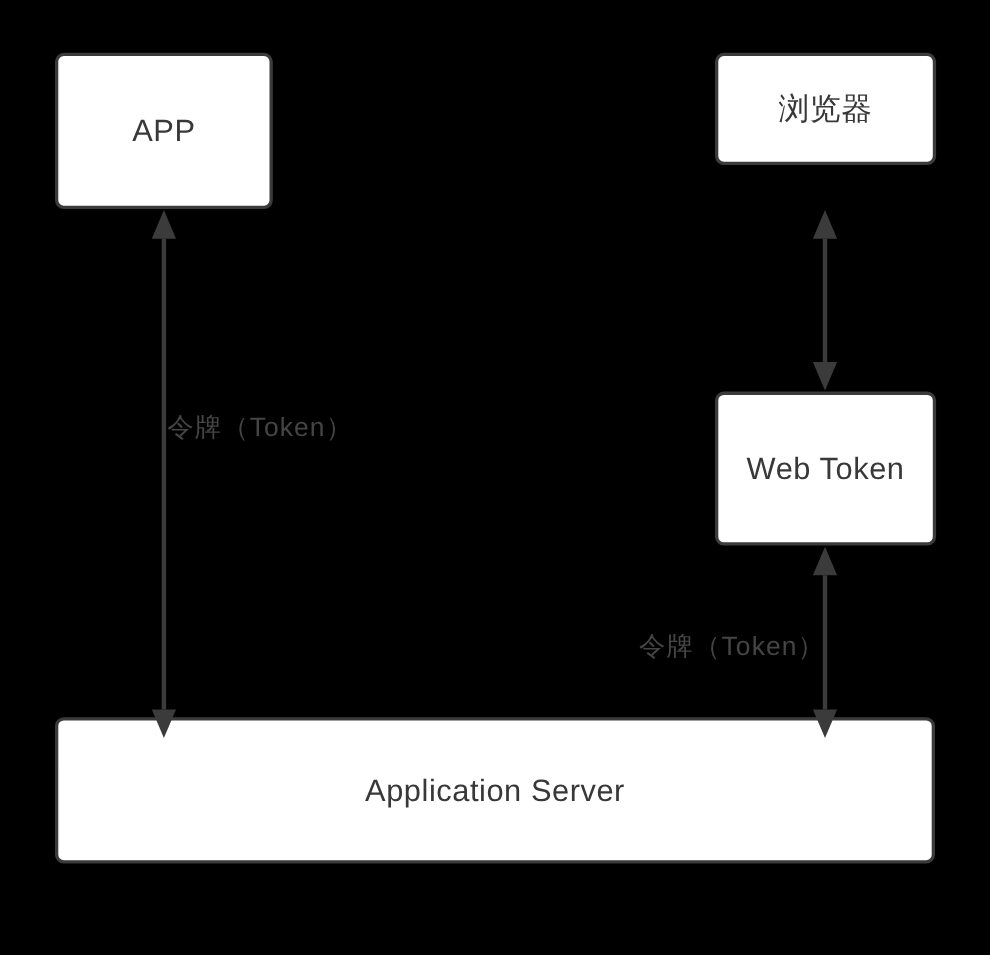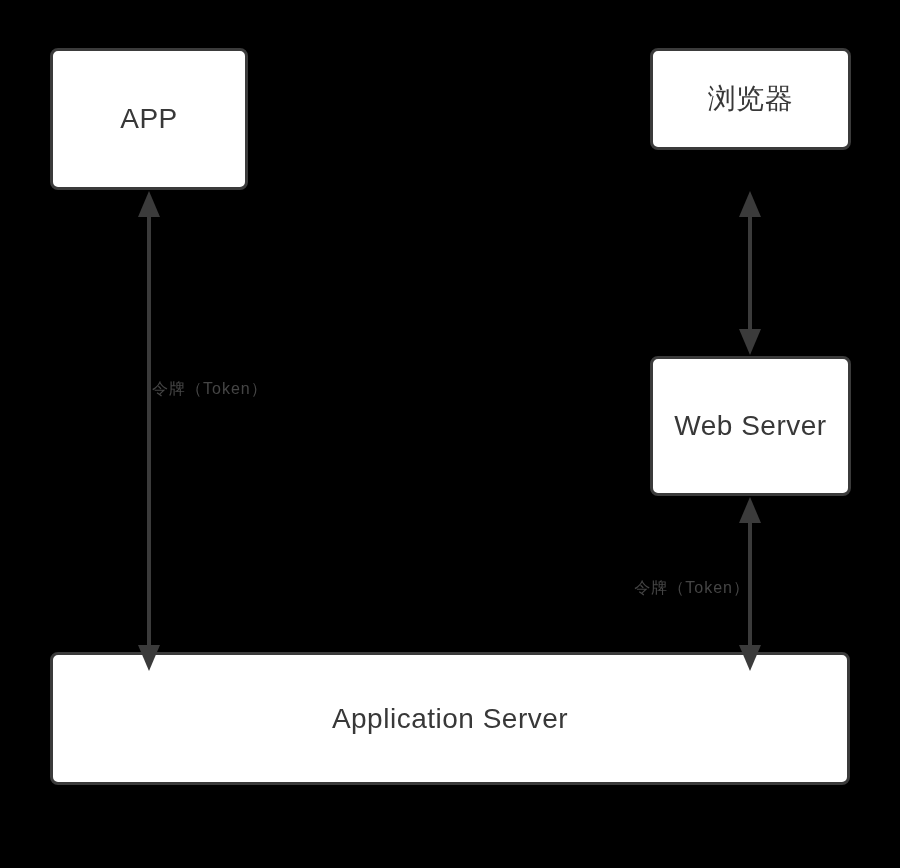--- a/index.html
+++ b/index.html
@@ -63,21 +63,21 @@
     width:4px;
     background:var(--arrow);
   }
   .arrow-app-appserver{left:137px;top:191px;height:480px;}
   .arrow-browser-webserver{left:738px;top:191px;height:164px;}
   .arrow-webserver-appserver{left:738px;top:497px;height:174px;}
 
   .edge-label{
     position:absolute;
     color:var(--edge-label-text);
-    font-size:16px;
+    font-size:24px;
     line-height:30px;
     letter-spacing:1px;
     white-space:nowrap;
   }
   .edge-label-left{left:152px;top:374px;}
   .edge-label-right{right:150px;top:573px;text-align:right;}
 </style>
 </head>
 <body>
 
@@ -85,21 +85,21 @@
 
   <div class="node node-app">
     <span class="node-label">APP</span>
   </div>
 
   <div class="node node-browser">
     <span class="node-label">浏览器</span>
   </div>
 
   <div class="node node-web-server">
-    <span class="node-label">Web Server</span>
+    <span class="node-label">Web Token</span>
   </div>
 
   <div class="node node-application-server">
     <span class="node-label">Application Server</span>
   </div>
 
   <div class="arrow arrow-app-appserver">
     <div class="head up"></div>
     <div class="shaft"></div>
     <div class="head down"></div>

